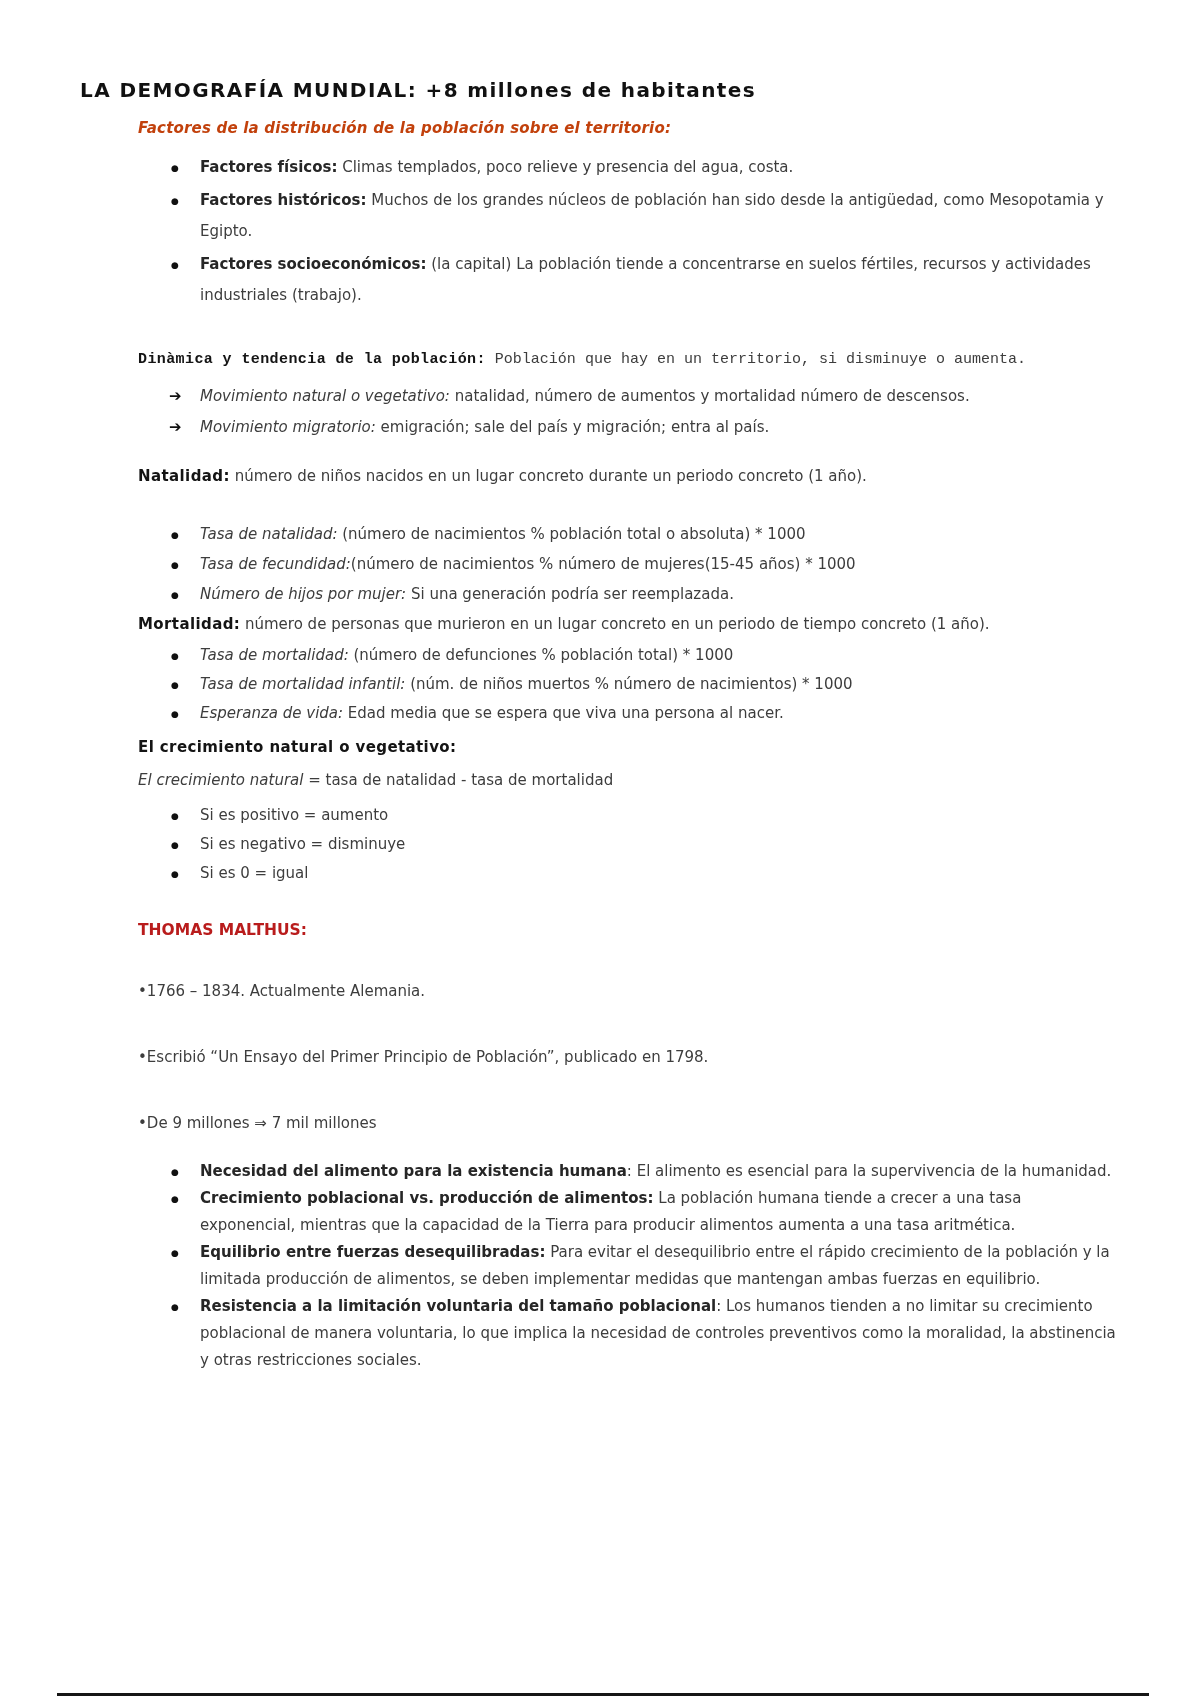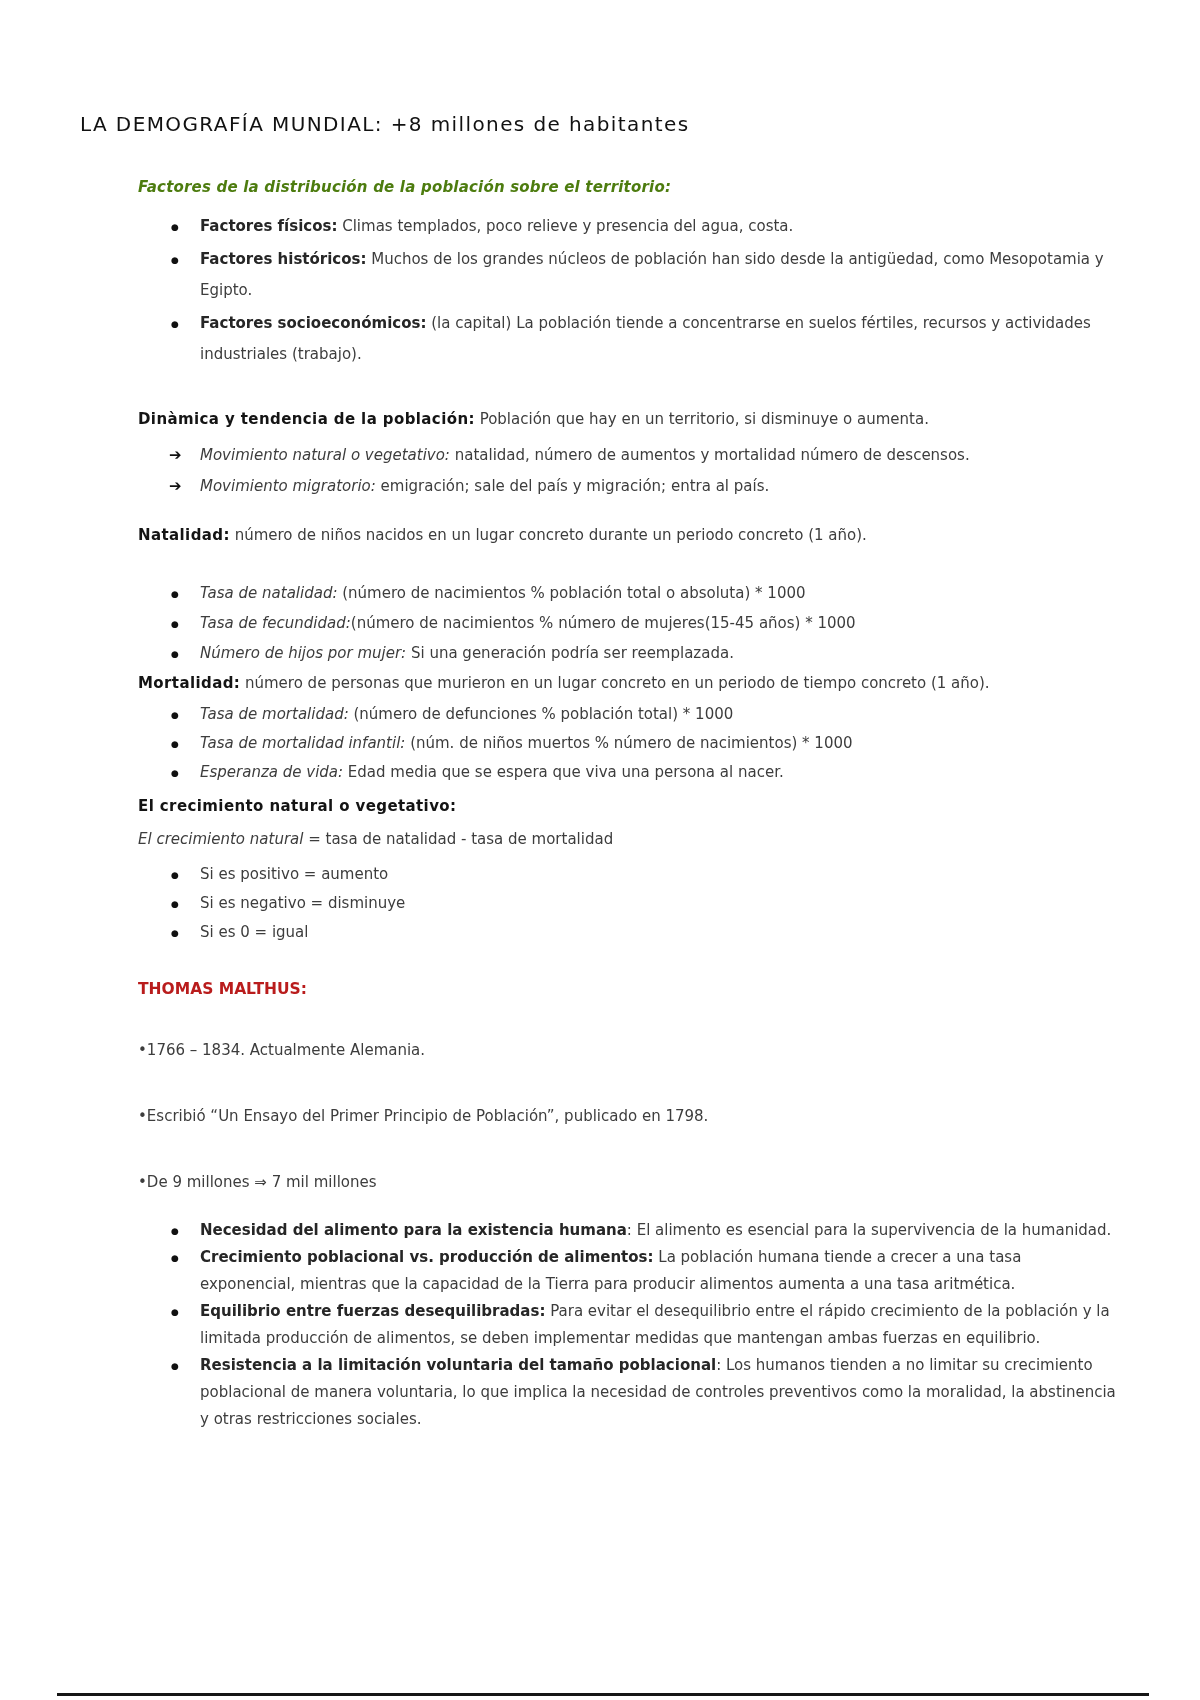--- a/index.html
+++ b/index.html
@@ -12,49 +12,49 @@
     font-size:15px;
     overflow:hidden;
   }
   
   .comic{
     font-weight:bold;
     color:#141414;
     letter-spacing:.4px;
   }
   .doc-title{
-    margin:112px 0 0 80px;
+    margin:78px 0 0 80px;
     font-size:20px;
     letter-spacing:1.4px;
-    font-weight:normal;
+    font-weight:bold;
     color:#111;
   }
   .intro{
-    margin:42px 0 0 138px;
+    margin:17px 0 0 138px;
     font-style:italic;
-    color:#4d7c0f;
+    color:#c2410c;
     letter-spacing:.2px;
   }
   .content{margin-left:138px;width:980px;}
   ul{list-style:none;margin:0;padding:0;}
   .li{position:relative;padding-left:62px;}
   .bullet{
     position:absolute;left:33px;top:1px;
     font-size:9px;color:#111;
   }
   .arrow-glyph{
     position:absolute;left:31px;top:0;
     font-weight:bold;color:#111;font-size:15px;
   }
   .b{font-weight:bold;color:#262626;}
   .i{font-style:italic;}
   
   .factors{margin-top:15px;}
   .factors .li{line-height:31px;margin-bottom:2px;}
-  .dinamica-head{margin-top:37px;line-height:24px;}
+  .dinamica-head{margin-top:37px;line-height:24px;font-family:Liberation Mono, monospace;}
   .arrows{margin-top:9px;}
   .arrows .li{line-height:31px;}
   .natalidad-head{margin-top:21px;line-height:24px;}
   .natalidad-list{margin-top:31px;}
   .natalidad-list .li{line-height:30px;}
   .mortalidad-head{margin-top:3px;line-height:24px;}
   .mortalidad-list{margin-top:5px;}
   .mortalidad-list .li{line-height:29px;}
   .crecimiento-head{margin-top:7px;line-height:24px;}
   .formula{margin-top:9px;line-height:24px;}

